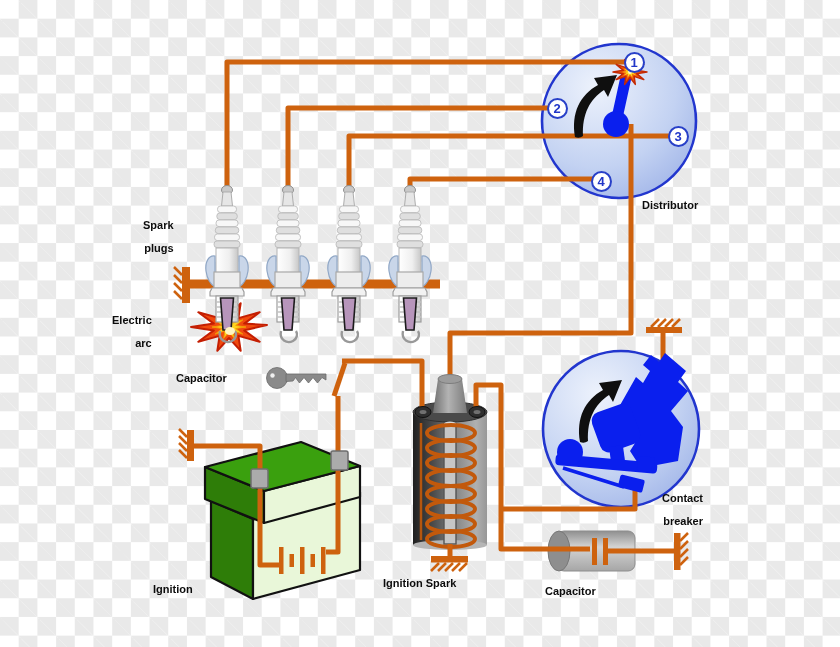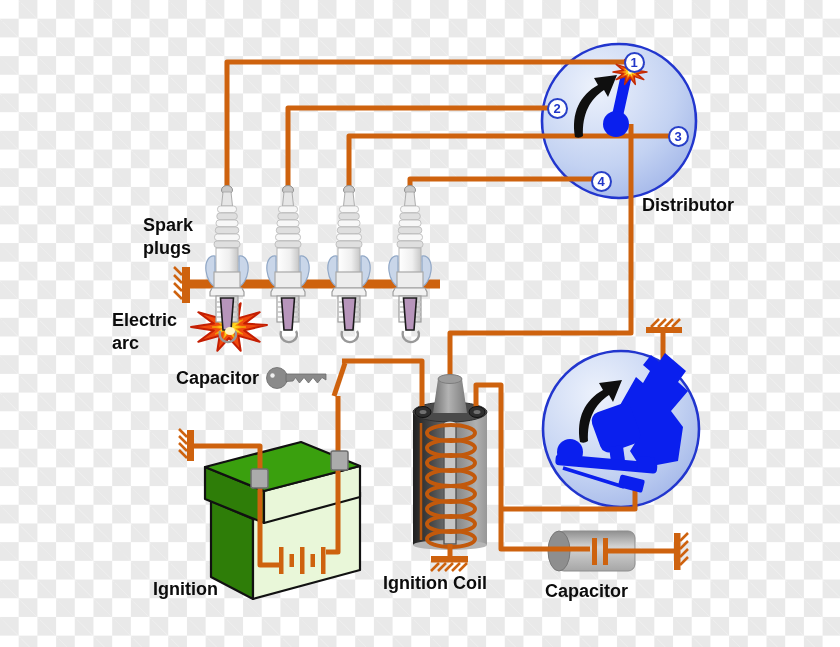--- a/index.html
+++ b/index.html
@@ -8,22 +8,22 @@
     background-color:#ffffff;
     background-image:
       linear-gradient(45deg,#e9e9e9 25%,transparent 25%,transparent 75%,#e9e9e9 75%),
       linear-gradient(45deg,#e9e9e9 25%,transparent 25%,transparent 75%,#e9e9e9 75%);
     background-size:37.4px 37.4px;
     background-position:0 0,18.7px 18.7px;
     font-family:"Liberation Sans",sans-serif;
   }
   #scene{position:absolute;left:0;top:0;}
   .lbl{
-    position:absolute;font-weight:bold;font-size:18px;line-height:23px;
-    color:#0c0c0c;white-space:pre;
+    position:absolute;font-weight:bold;font-size:11px;line-height:23px;
+    color:#0c0c0c;white-space:pre;text-align:right;
   }
   .badge{
     position:absolute;width:21px;height:21px;box-sizing:border-box;
     border:2px solid #2840c8;border-radius:50%;background:#fff;
     color:#2136c8;font-weight:bold;font-size:13px;
     display:flex;align-items:center;justify-content:center;
   }
 </style>
 </head>
 <body>
@@ -254,17 +254,18 @@
 
 <div class="badge" style="left:623.5px;top:51.5px">1</div>
 <div class="badge" style="left:546.5px;top:97.5px">2</div>
 <div class="badge" style="left:667.5px;top:125.5px">3</div>
 <div class="badge" style="left:590.5px;top:170.5px">4</div>
 
 <div class="lbl" style="left:112px;top:309px"><span>Electric</span><br><span>arc</span></div>
 <div class="lbl" style="left:143px;top:214px"><span>Spark</span><br><span>plugs</span></div>
 <div class="lbl" style="left:176px;top:367px">Capacitor</div>
 <div class="lbl" style="left:153px;top:578px">Ignition</div>
-<div class="lbl" style="left:383px;top:572px">Ignition Coil</div>
+<div class="lbl" style="left:383px;top:572px">Ignition Spark</div>
 <div class="lbl" style="left:545px;top:580px">Capacitor</div>
+<div class="lbl" style="left:662px;top:487px"><span>Contact</span><br><span>breaker</span></div>
 <div class="lbl" style="left:642px;top:194px">Distributor</div>
 
 </div>
 
 </body></html>

